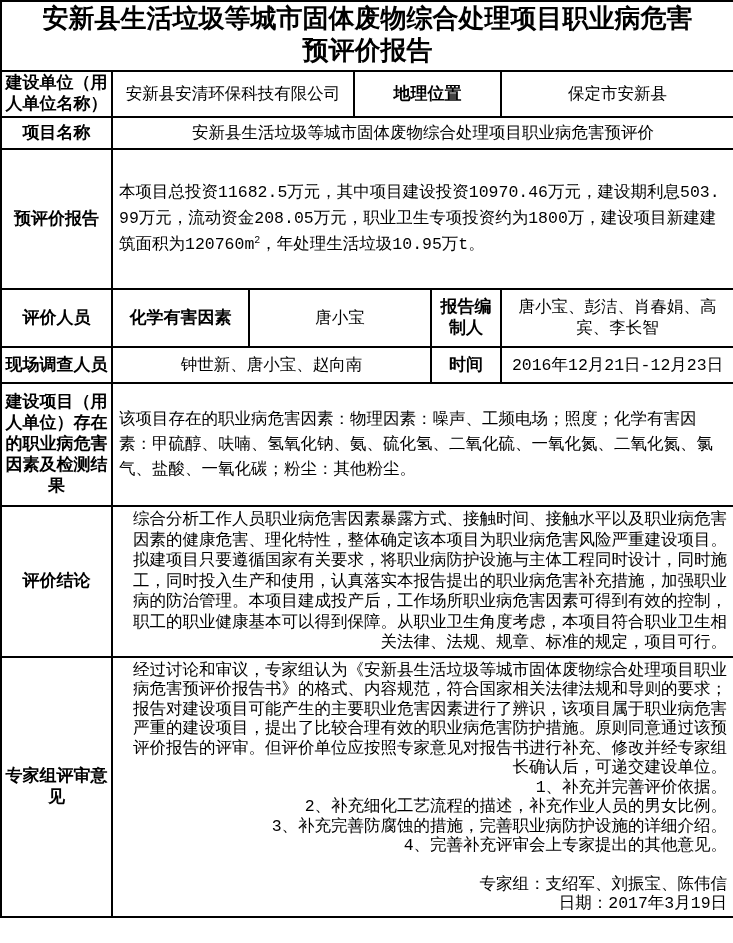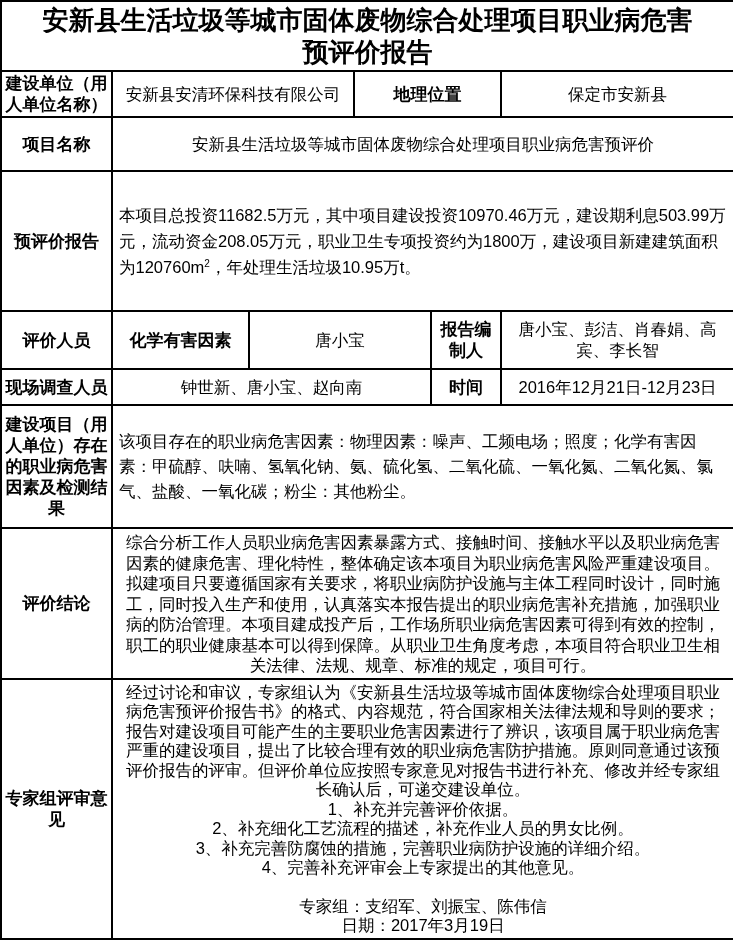--- a/index.html
+++ b/index.html
@@ -1,23 +1,23 @@
 <!DOCTYPE html>
 <html><head>
 <meta charset="utf-8">
 <style>
   html,body{margin:0;padding:0;background:#fff;}
   body{width:733px;font-family:"Liberation Sans","DejaVu Sans",sans-serif;color:#000;}
   table.report{border-collapse:collapse;table-layout:fixed;width:733px;background:#fff;}
-  table.report td{border:2px solid #000;overflow:hidden;word-break:break-all;}
+  table.report td{border:2px solid #000;overflow:hidden;word-break:break-all;font-family:Liberation Mono, monospace;}
   .title-cell{font-weight:bold;text-align:center;vertical-align:middle;font-size:26px;line-height:32px;padding:2px 0;}
   .lbl{font-weight:bold;text-align:center;vertical-align:middle;font-size:17px;line-height:21px;padding:1px 2px;}
   .val-c{text-align:center;vertical-align:middle;font-size:16.5px;line-height:21px;padding:1px 8px;}
   .val-l{text-align:left;vertical-align:middle;font-size:16.5px;line-height:25px;padding:2px 6px;margin-top:40px;}
-  .val-dense{text-align:center;vertical-align:top;font-size:16.5px;line-height:20px;padding:3px 6px 2px 6px;}
+  .val-dense{text-align:right;vertical-align:top;font-size:16.5px;line-height:20px;padding:3px 6px 2px 6px;}
   .spacer{height:19px;}
   sup{font-size:10px;line-height:0;}
 </style>
 </head>
 <body>
 
 <table class="report">
   <colgroup>
     <col style="width:111px">
       <col style="width:137px">
@@ -35,21 +35,21 @@
     </td>
   </tr>
 
   <tr style="height:46px">
     <td class="lbl">建设单位（用人单位名称）</td>
     <td colspan="2" class="val-c">安新县安清环保科技有限公司</td>
     <td colspan="2" class="lbl">地理位置</td>
     <td class="val-c">保定市安新县</td>
   </tr>
 
-  <tr style="height:54px">
+  <tr style="height:32px">
     <td class="lbl">项目名称</td>
     <td colspan="5" class="val-c">安新县生活垃圾等城市固体废物综合处理项目职业病危害预评价</td>
   </tr>
 
   <tr style="height:140px">
     <td class="lbl">预评价报告</td>
     <td colspan="5" class="val-l" style="line-height:26px">
       <span>本项目总投资11682.5万元，其中项目建设投资10970.46万元，建设期利息503.99万元，流动资金208.05万元，职业卫生专项投资约为1800万，建设项目新建建筑面积为120760m</span><sup>2</sup><span>，年处理生活垃圾10.95万t。</span>
     </td>
   </tr>

